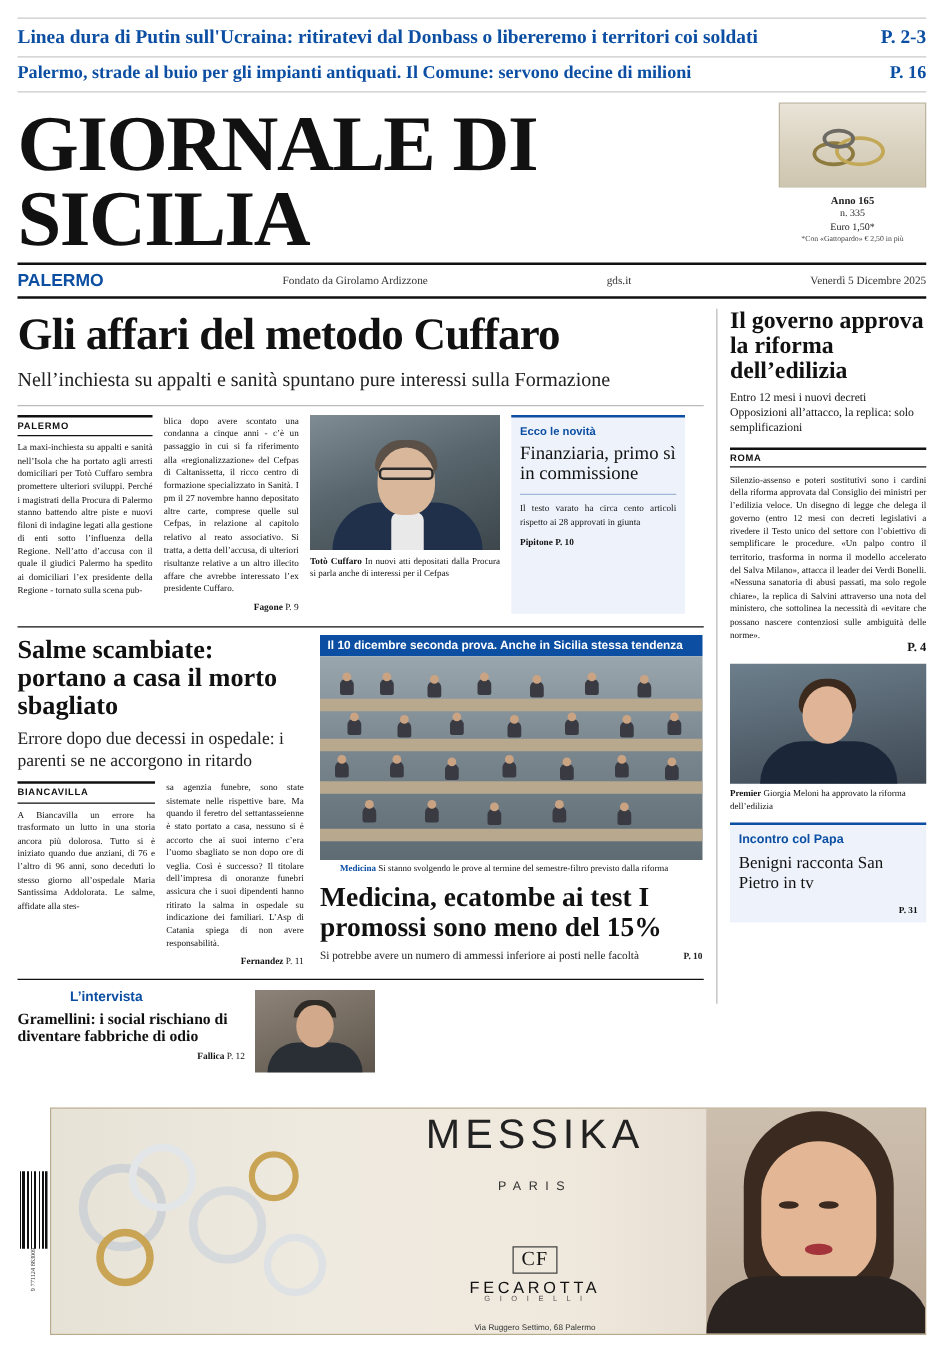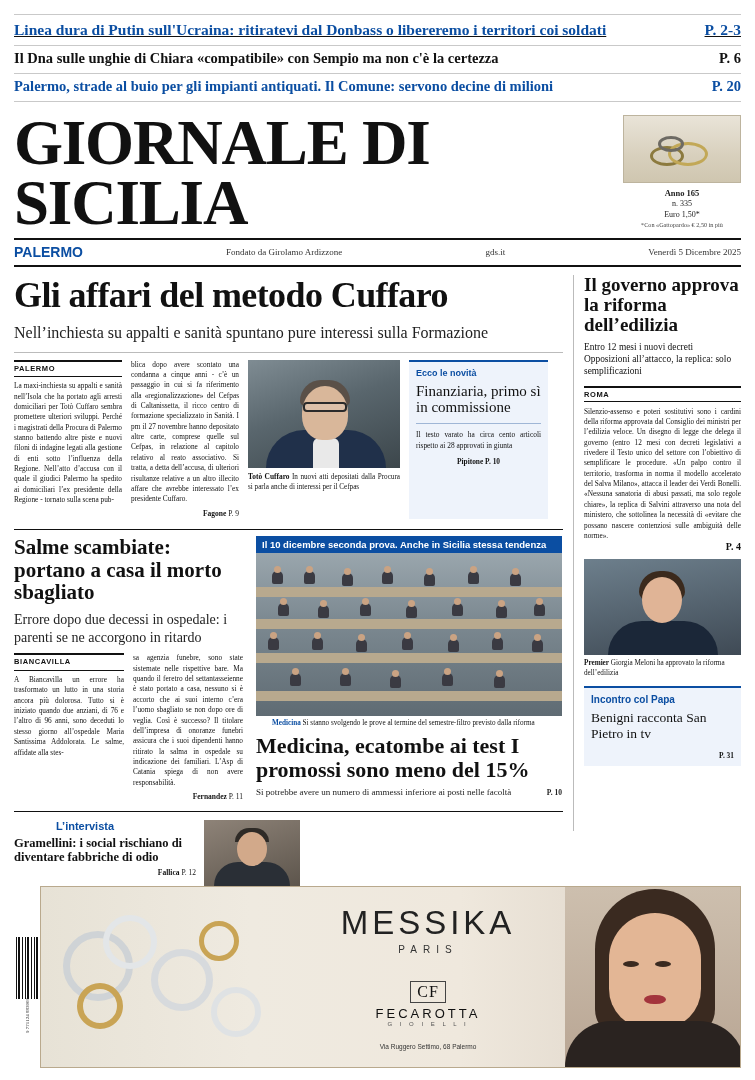--- a/index.html
+++ b/index.html
@@ -14,29 +14,29 @@
   }
   .page { position: relative; width: 755px; height: 1080px; padding: 0 14px; }
 
   
   .teasers { padding-top: 14px; }
   .teaser {
     display: flex; align-items: baseline; justify-content: space-between;
     border-bottom: 1px solid #c9c9c9;
     padding: 4px 0 6px 0;
   }
-  .teaser:first-child { border-top: 1px solid #c9c9c9; padding-top: 6px; text-decoration: underline; }
+  .teaser:first-child { border-top: 1px solid #c9c9c9; padding-top: 6px; }
   .teaser-text { font-weight: bold; }
   .teaser-page { font-weight: bold; white-space: nowrap; padding-left: 10px; }
   .t1 .teaser-text, .t1 .teaser-page { color: #0b4ea2; font-size: 15.5px; }
   .t2 .teaser-text, .t2 .teaser-page { color: #111; font-size: 14.5px; }
   .t3 .teaser-text, .t3 .teaser-page { color: #0b4ea2; font-size: 14.5px; }
 
   
-  .masthead { position: relative; margin-top: 8px; display: flex; align-items: center; gap: 28px; }
+  .masthead { position: relative; margin-top: 8px; display: flex; align-items: flex-start; gap: 28px; }
   .nameplate {
     font-family: "Liberation Serif", serif;
     font-weight: bold;
     font-size: 63px;
     line-height: 0.95;
     letter-spacing: -1.2px;
     flex: 1;
     padding-top: 4px;
   }
   .mast-right { width: 118px; margin-left: 8px; }
@@ -103,21 +103,21 @@
   .photo .body { position: absolute; width: 120px; height: 38px; background: #20304a; left: 18px; bottom: 0; border-radius: 40px 40px 0 0; }
   .photo .shirt { position: absolute; width: 26px; height: 30px; background: #e9e9e9; left: 65px; bottom: 0; border-radius: 6px 6px 0 0; }
   .photo-cap { font-size: 7.2px; line-height: 1.42; margin-top: 4px; text-align: justify; }
   .photo-cap b { font-size: 7.4px; }
 
   .box-blue { background: #eef3fb; border-top: 2px solid #0b4ea2; padding: 6px 7px; width: 139px; }
   .box-kick { color: #0b4ea2; font-weight: bold; font-size: 9px; font-family: "Liberation Sans", sans-serif; }
   .box-title { font-size: 15px; line-height: 1.12; margin-top: 5px; }
   .box-rule { border-top: 1px solid #9fb6d6; margin: 7px 0 6px; }
   .box-body { font-size: 7.4px; line-height: 1.45; text-align: justify; }
-  .box-by { font-size: 7.4px; font-weight: bold; text-align: center; margin-top: 5px; }
+  .box-by { font-size: 7.4px; font-weight: bold; text-align: left; margin-top: 5px; }
 
   .sec-rule { border-top: 1px solid #111; margin: 10px 0 6px; }
   .sub2 { font-size: 21px; font-weight: bold; line-height: 1.06; }
   .two-col { display: flex; gap: 9px; margin-top: 6px; }
   .deck { font-size: 14px; line-height: 1.3; color: #222; }
 
   .banner {
     background: #0b4ea2; color: #fff; font-family: "Liberation Sans", sans-serif;
     font-weight: bold; font-size: 9.5px; padding: 3px 6px;
   }
@@ -169,21 +169,21 @@
   
   .ad-wrap { position: absolute; left: 14px; right: 14px; bottom: 12px; height: 182px; display: flex; }
   .barcode { width: 26px; display: flex; flex-direction: column; justify-content: center; align-items: center; }
   .bars { width: 22px; height: 62px; background:
      repeating-linear-gradient(90deg,#111 0 1px,#fff 1px 2px,#111 2px 4px,#fff 4px 6px,#111 6px 7px,#fff 7px 9px);
   }
   .bc-text { font-size: 5px; transform: rotate(-90deg); white-space: nowrap; margin-top: 14px; color: #333; }
   .ad { flex: 1; border: 1px solid #b9a98d; background: linear-gradient(90deg,#e7e2d6 0%, #efeae0 30%, #efe8dd 60%, #d9cfc2 100%); display: flex; position: relative; overflow: hidden; }
   .ad-left { width: 250px; position: relative; }
   .ring-big { position: absolute; border-radius: 50%; }
-  .ad-center { flex: 1; display: flex; flex-direction: column; align-items: center; justify-content: center; }
+  .ad-center { flex: 1; display: flex; flex-direction: column; align-items: center; justify-content: center; gap: 16px; }
   .brand { font-family: "Liberation Sans", sans-serif; font-size: 33px; letter-spacing: 4px; color: #222; }
   .brand-sub { font-family: "Liberation Sans", sans-serif; font-size: 10px; letter-spacing: 6px; color: #333; margin-top: 2px; }
   .jeweler { margin-top: 26px; text-align: center; }
   .jew-mark { font-family: "Liberation Serif", serif; font-size: 16px; border: 1px solid #444; display: inline-block; padding: 1px 6px; letter-spacing: 1px; }
   .jew-name { font-family: "Liberation Sans", sans-serif; font-size: 13px; letter-spacing: 3px; margin-top: 3px; }
   .jew-sub { font-family: "Liberation Sans", sans-serif; font-size: 6px; letter-spacing: 3px; color: #555; }
   .jew-addr { font-family: "Liberation Sans", sans-serif; font-size: 6.5px; color: #333; margin-top: 16px; }
   .ad-right { width: 175px; position: relative; background: linear-gradient(180deg,#cdbfae 0%, #b9a694 100%); overflow: hidden; }
   .model-face { position: absolute; width: 92px; height: 116px; background: #e3b695; border-radius: 46px 46px 40px 40px; left: 44px; top: 26px; }
   .model-hair { position: absolute; width: 120px; height: 150px; background: #3a2a20; border-radius: 60px 60px 30px 30px; left: 30px; top: 2px; }
@@ -195,27 +195,23 @@
 </head>
 <body>
 
 <div class="page">
 
   <div class="teasers">
     <div class="teaser t1">
       <div class="teaser-text">Linea dura di Putin sull'Ucraina: ritiratevi dal Donbass o libereremo i territori coi soldati</div>
       <div class="teaser-page">P. 2-3</div>
     </div>
-    <div class="teaser t2">
-      <div class="teaser-text">Il Dna sulle unghie di Chiara «compatibile» con Sempio ma non c'è la certezza</div>
-      <div class="teaser-page">P.  6</div>
-    </div>
     <div class="teaser t3">
       <div class="teaser-text">Palermo, strade al buio per gli impianti antiquati. Il Comune: servono decine di milioni</div>
-      <div class="teaser-page">P. 20</div>
+      <div class="teaser-page">P. 16</div>
     </div>
   </div>
 
   <div class="masthead">
     <div class="nameplate">GIORNALE DI SICILIA</div>
     <div class="mast-right">
       <div class="mast-photo">
         <span class="ring r1"></span>
           <span class="ring r2"></span>
           <span class="ring r3"></span>

